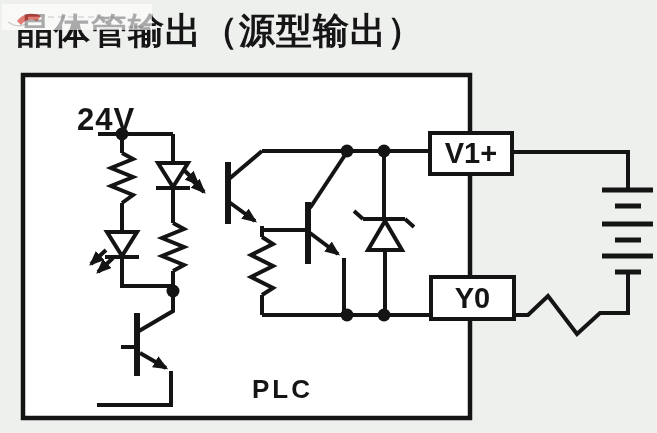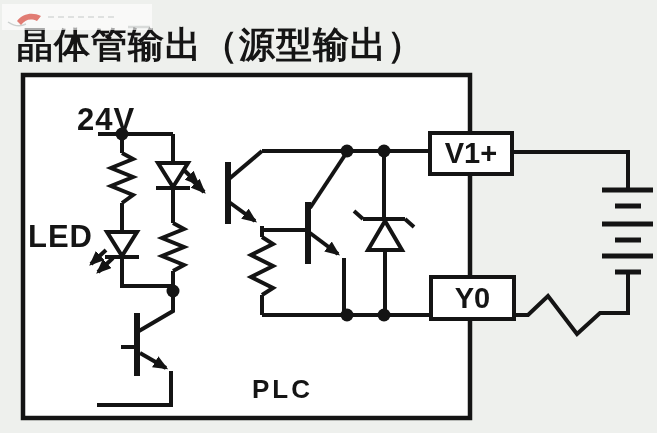--- a/index.html
+++ b/index.html
@@ -9,21 +9,21 @@
     -webkit-font-smoothing:antialiased;
   }
   .stage{
     position:relative;
     width:657px;height:433px;
     background:#eef0ed;
     overflow:hidden;
   }
   .stage svg{position:absolute;left:0;top:0;}
   .title{
-    position:absolute;left:17px;top:21px;
+    position:absolute;left:17px;top:7px;
     font-size:36px;font-weight:700;color:#151515;
     letter-spacing:1px;white-space:nowrap;text-align:right;
   }
   .lbl{
     position:absolute;color:#151515;font-weight:700;white-space:nowrap;margin-top:12px;
   }
   .lbl.supply{left:77px;top:90px;font-size:31px;letter-spacing:1px;}
   .lbl.led{left:28px;top:207px;font-size:31px;letter-spacing:1px;}
   .lbl.plc{left:252px;top:362px;font-size:26px;letter-spacing:3px;}
   .term{
@@ -140,21 +140,20 @@
       <circle cx="173" cy="291" r="6.5"></circle>
       <circle cx="347" cy="151" r="6.5"></circle>
       <circle cx="384" cy="151" r="6.5"></circle>
       <circle cx="347" cy="315" r="6.5"></circle>
       <circle cx="384" cy="315" r="6.5"></circle>
     </g>
   </svg>
 
   <div class="title">晶体管输出（源型输出）</div>
   <div class="lbl supply">24V</div>
-  <div class="lbl led">LED</div>
   <div class="lbl plc">PLC</div>
 
   <div class="term v1">
     <span>V1+</span>
   </div>
   <div class="term y0">
     <span>Y0</span>
   </div>
 
   <svg class="wm" width="157" height="36" viewBox="0 0 157 36">

